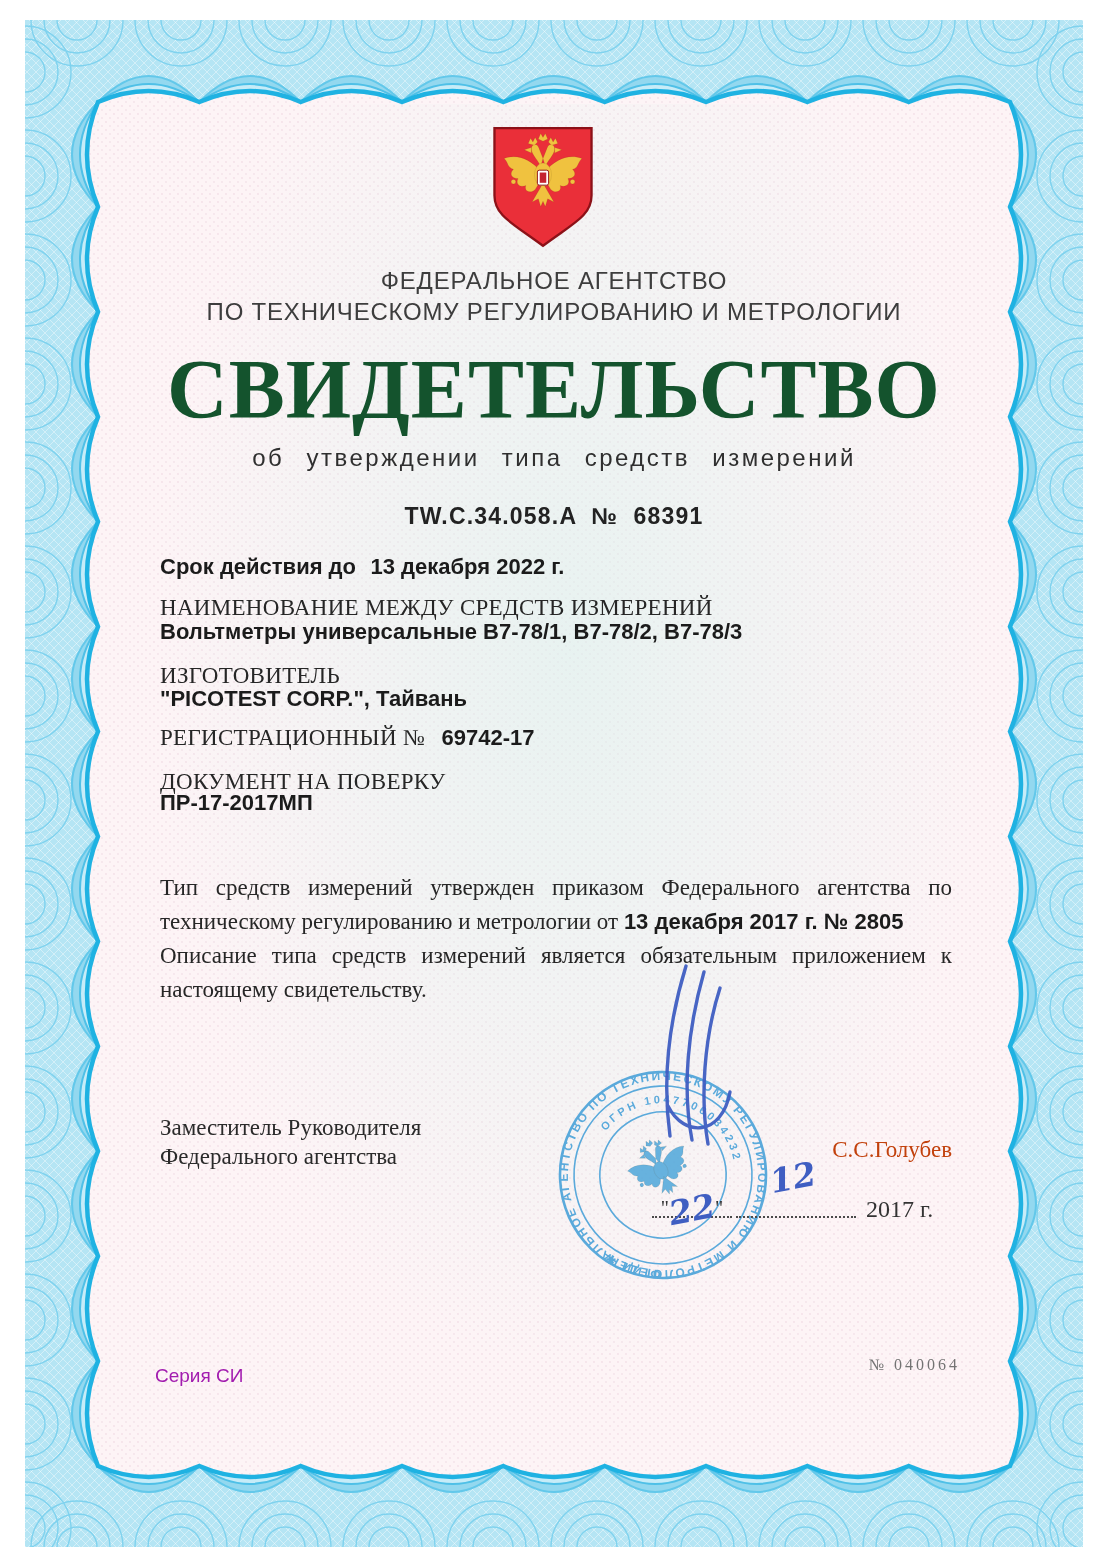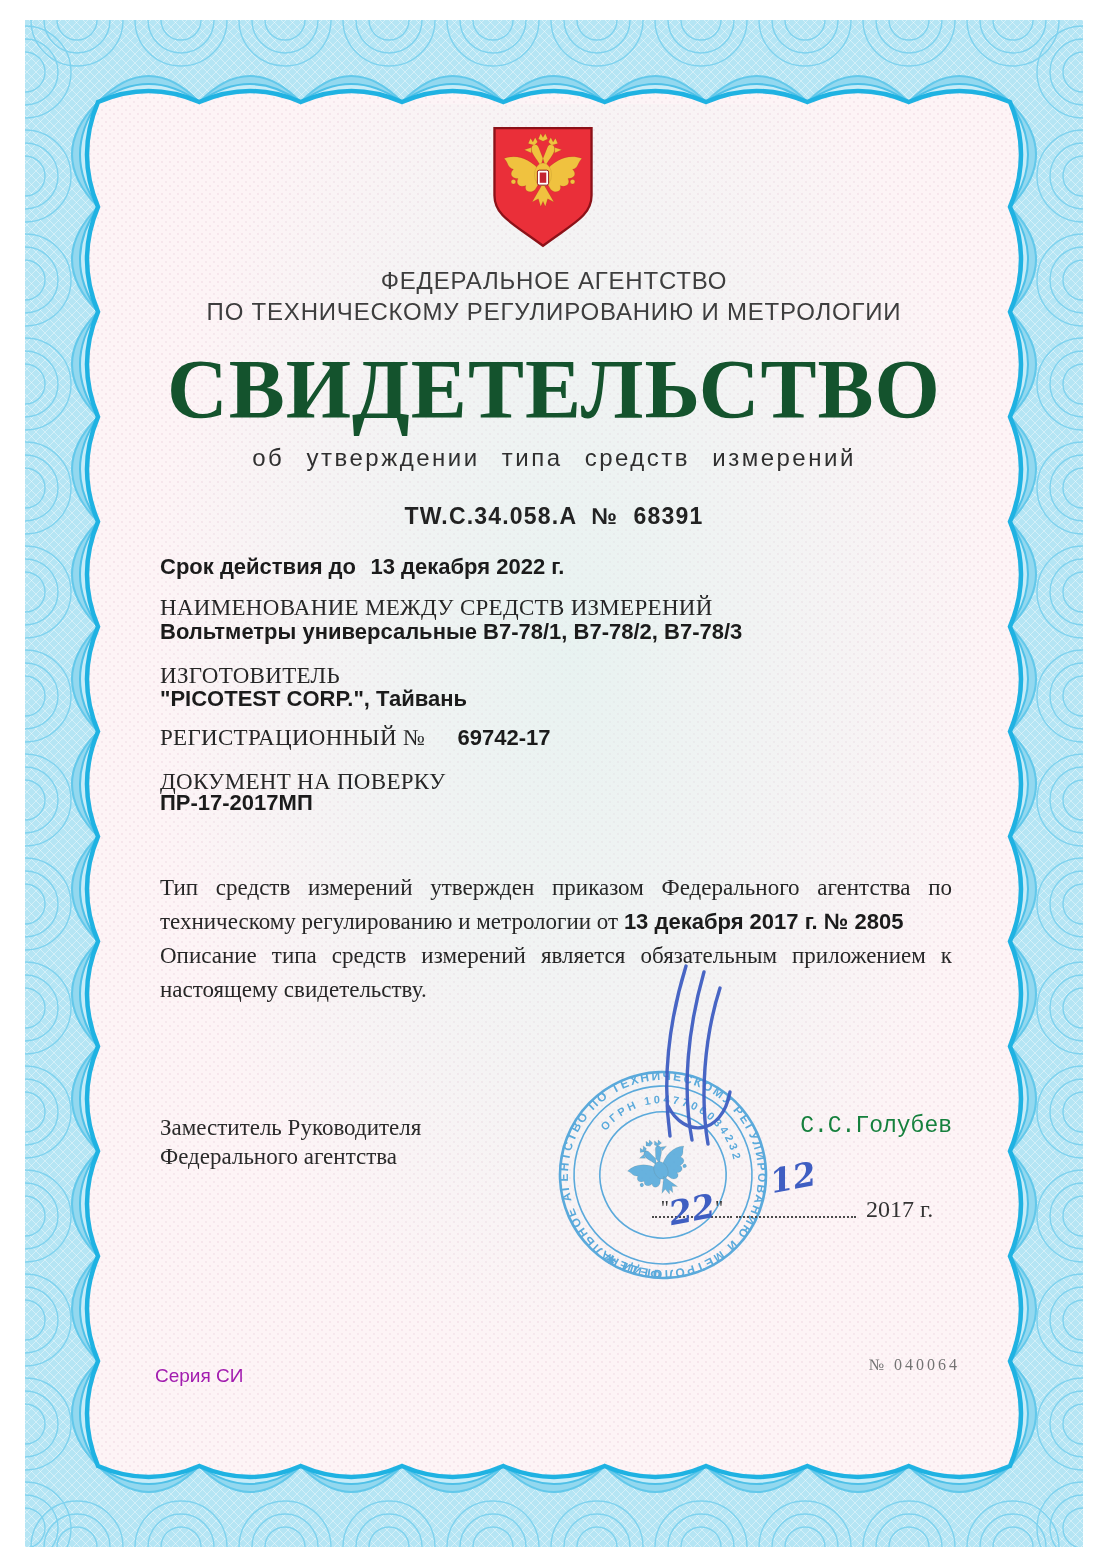--- a/index.html
+++ b/index.html
@@ -17,22 +17,22 @@
          letter-spacing:1px;color:#14532d;line-height:1;}
   .subtitle{top:444px;font-size:24px;color:#2f2f2f;letter-spacing:2.5px;word-spacing:13px;}
   .certnum{top:503px;font-size:23px;font-weight:700;color:#222;letter-spacing:1.2px;white-space:pre;}
   .lf{left:160px;width:792px;}
   .slabel{font-family:"Liberation Serif",serif;font-size:23px;color:#262626;letter-spacing:.3px;}
   .bval{font-weight:700;font-size:22px;color:#1b1b1b;}
   .para{font-family:"Liberation Serif",serif;font-size:23px;color:#262626;line-height:34px;
         text-align:justify;}
   .para .bv{font-family:"Liberation Sans",sans-serif;font-weight:700;font-size:22px;color:#1b1b1b;}
   .post{font-family:"Liberation Serif",serif;font-size:23px;color:#2a2a2a;line-height:29px;}
-  .signer{left:620px;width:332px;text-align:right;font-family:Liberation Mono, monospace;
-          font-size:23px;color:#15803d;}
+  .signer{left:620px;width:332px;text-align:right;font-family:Liberation Serif, serif;
+          font-size:23px;color:#c2410c;margin-top:24px;}
   .stamp{left:548px;top:1060px;width:230px;height:230px;opacity:.9;}
   .sigstrokes{left:600px;top:958px;width:170px;height:215px;}
   .dateline{left:652px;top:1176px;width:310px;height:42px;display:flex;align-items:flex-end;}
   .seg{position:relative;display:inline-block;width:80px;height:34px;border-bottom:2.5px dotted #4a4a4a;
        text-align:center;white-space:nowrap;}
   .q{font-family:"Liberation Serif",serif;font-size:20px;color:#333;}
   .hand{display:inline-block;font-family:"DejaVu Serif",serif;font-style:italic;font-weight:700;
         font-size:33px;color:#3f5ec2;transform:rotate(-11deg);position:relative;top:6px;}
   .leader{position:relative;display:inline-block;width:120px;height:34px;margin-left:4px;
           border-bottom:2.5px dotted #4a4a4a;}
@@ -266,21 +266,21 @@
   </div>
 
   <div class="abs lf slabel" style="top:595px">НАИМЕНОВАНИЕ МЕЖДУ СРЕДСТВ ИЗМЕРЕНИЙ</div>
   <div class="abs lf bval" style="top:619px">Вольтметры универсальные В7-78/1, В7-78/2, В7-78/3</div>
 
   <div class="abs lf slabel" style="top:663px">ИЗГОТОВИТЕЛЬ</div>
   <div class="abs lf bval" style="top:686px">"PICOTEST CORP.", Тайвань</div>
 
   <div class="abs lf" style="top:725px">
     <span class="slabel">РЕГИСТРАЦИОННЫЙ №</span>
-    <span class="bval" style="margin-left:28px">69742-17</span>
+    <span class="bval" style="margin-left:12px">69742-17</span>
   </div>
 
   <div class="abs lf slabel" style="top:769px">ДОКУМЕНТ НА ПОВЕРКУ</div>
   <div class="abs lf bval" style="top:790px">ПР-17-2017МП</div>
 
 
   <div class="abs lf para" style="top:871px">
     <span>Тип средств измерений утвержден приказом Федерального агентства по техническому регулированию и метрологии от</span>
     <span class="bv">13 декабря 2017 г. № 2805</span>
   </div>

